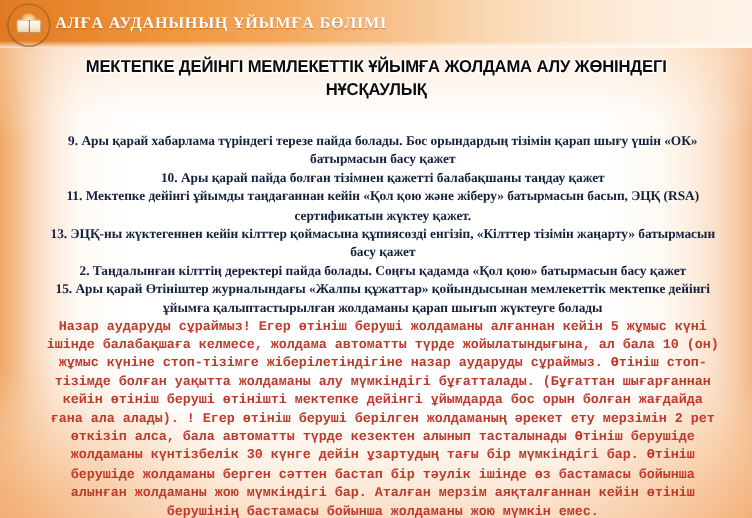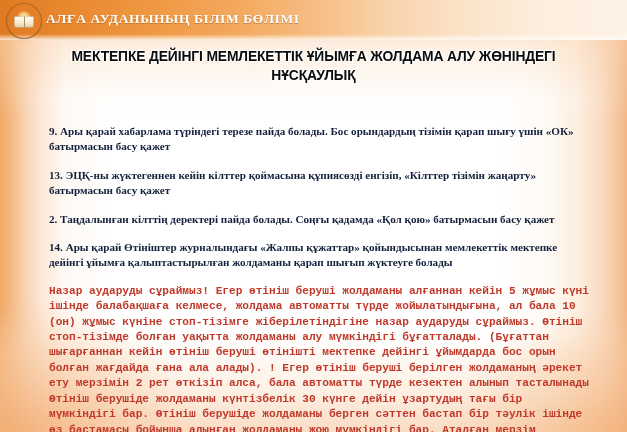--- a/index.html
+++ b/index.html
@@ -204,22 +204,22 @@
     left: 36px;
     top: 111px;
     width: 566px;
   }
   .para {
     font-family: "Liberation Serif", "DejaVu Serif", serif;
     font-size: 11.15px;
     line-height: 15.4px;
     font-weight: bold;
     color: #14213d;
-    text-align: left;
-    margin: 13px;
+    text-align: center;
+    margin: 0;
     letter-spacing: -0.02px;
   }
   .para.notice {
     color: #c0392b;
     margin-top: 0.5px;
     font-family: Liberation Mono, monospace;
   }
 </style>
 </head>
 <body>
@@ -233,25 +233,27 @@
   <div class="bg-corner-br"></div>
 
   <div class="header-bar"></div>
 
   <div class="org-emblem">
     <div class="emblem-inner"></div>
     <div class="emblem-glow"></div>
     <div class="emblem-book"></div>
   </div>
 
-  <div class="org-name">АЛҒА АУДАНЫНЫҢ БІЛІМ БӨЛІМІ</div>
+  <div class="org-name">АЛҒА АУДАНЫНЫҢ ҰЙЫМҒА БӨЛІМІ</div>
 
   <div class="doc-title">МЕКТЕПКЕ ДЕЙІНГІ МЕМЛЕКЕТТІК ҰЙЫМҒА ЖОЛДАМА АЛУ ЖӨНІНДЕГІ НҰСҚАУЛЫҚ</div>
 
   <div class="body-block">
     <p class="para">9. Ары қарай хабарлама түріндегі терезе пайда болады. Бос орындардың тізімін қарап шығу үшін «ОК» батырмасын басу қажет</p>
+    <p class="para">10.  Ары қарай пайда болған тізімнен қажетті балабақшаны таңдау қажет</p>
+    <p class="para">11. Мектепке дейінгі ұйымды таңдағаннан кейін «Қол қою және жіберу» батырмасын басып, ЭЦҚ (RSA) сертификатын жүктеу қажет.</p>
     <p class="para"> 13. ЭЦҚ-ны жүктегеннен кейін кілттер қоймасына құпиясөзді енгізіп, «Кілттер тізімін жаңарту» батырмасын басу қажет</p>
     <p class="para">2. Таңдалынған кілттің деректері пайда болады. Соңғы қадамда «Қол қою» батырмасын басу қажет</p>
-    <p class="para">14. Ары қарай Өтініштер журналындағы «Жалпы құжаттар» қойындысынан мемлекеттік мектепке дейінгі ұйымға қалыптастырылған жолдаманы қарап шығып жүктеуге болады</p>
+    <p class="para">15. Ары қарай Өтініштер журналындағы «Жалпы құжаттар» қойындысынан мемлекеттік мектепке дейінгі ұйымға қалыптастырылған жолдаманы қарап шығып жүктеуге болады</p>
     <p class="para notice">Назар аударуды сұраймыз! Егер өтініш беруші жолдаманы алғаннан кейін 5 жұмыс күні ішінде балабақшаға келмесе, жолдама автоматты түрде жойылатындығына, ал бала 10 (он) жұмыс күніне стоп-тізімге жіберілетіндігіне назар аударуды сұраймыз. Өтініш стоп-тізімде болған уақытта жолдаманы алу мүмкіндігі бұғатталады. (Бұғаттан шығарғаннан кейін өтініш беруші өтінішті мектепке дейінгі ұйымдарда бос орын болған жағдайда ғана ала алады). ! Егер өтініш беруші берілген жолдаманың әрекет ету мерзімін 2 рет өткізіп алса, бала автоматты түрде кезектен алынып тасталынады Өтініш берушіде жолдаманы күнтізбелік 30 күнге дейін ұзартудың тағы бір мүмкіндігі бар. Өтініш берушіде жолдаманы берген сәттен бастап бір тәулік ішінде өз бастамасы бойынша алынған жолдаманы жою мүмкіндігі бар. Аталған мерзім аяқталғаннан кейін өтініш берушінің бастамасы бойынша жолдаманы жою мүмкін емес.</p>
   </div>
 
 </div>
 
 </body></html>

